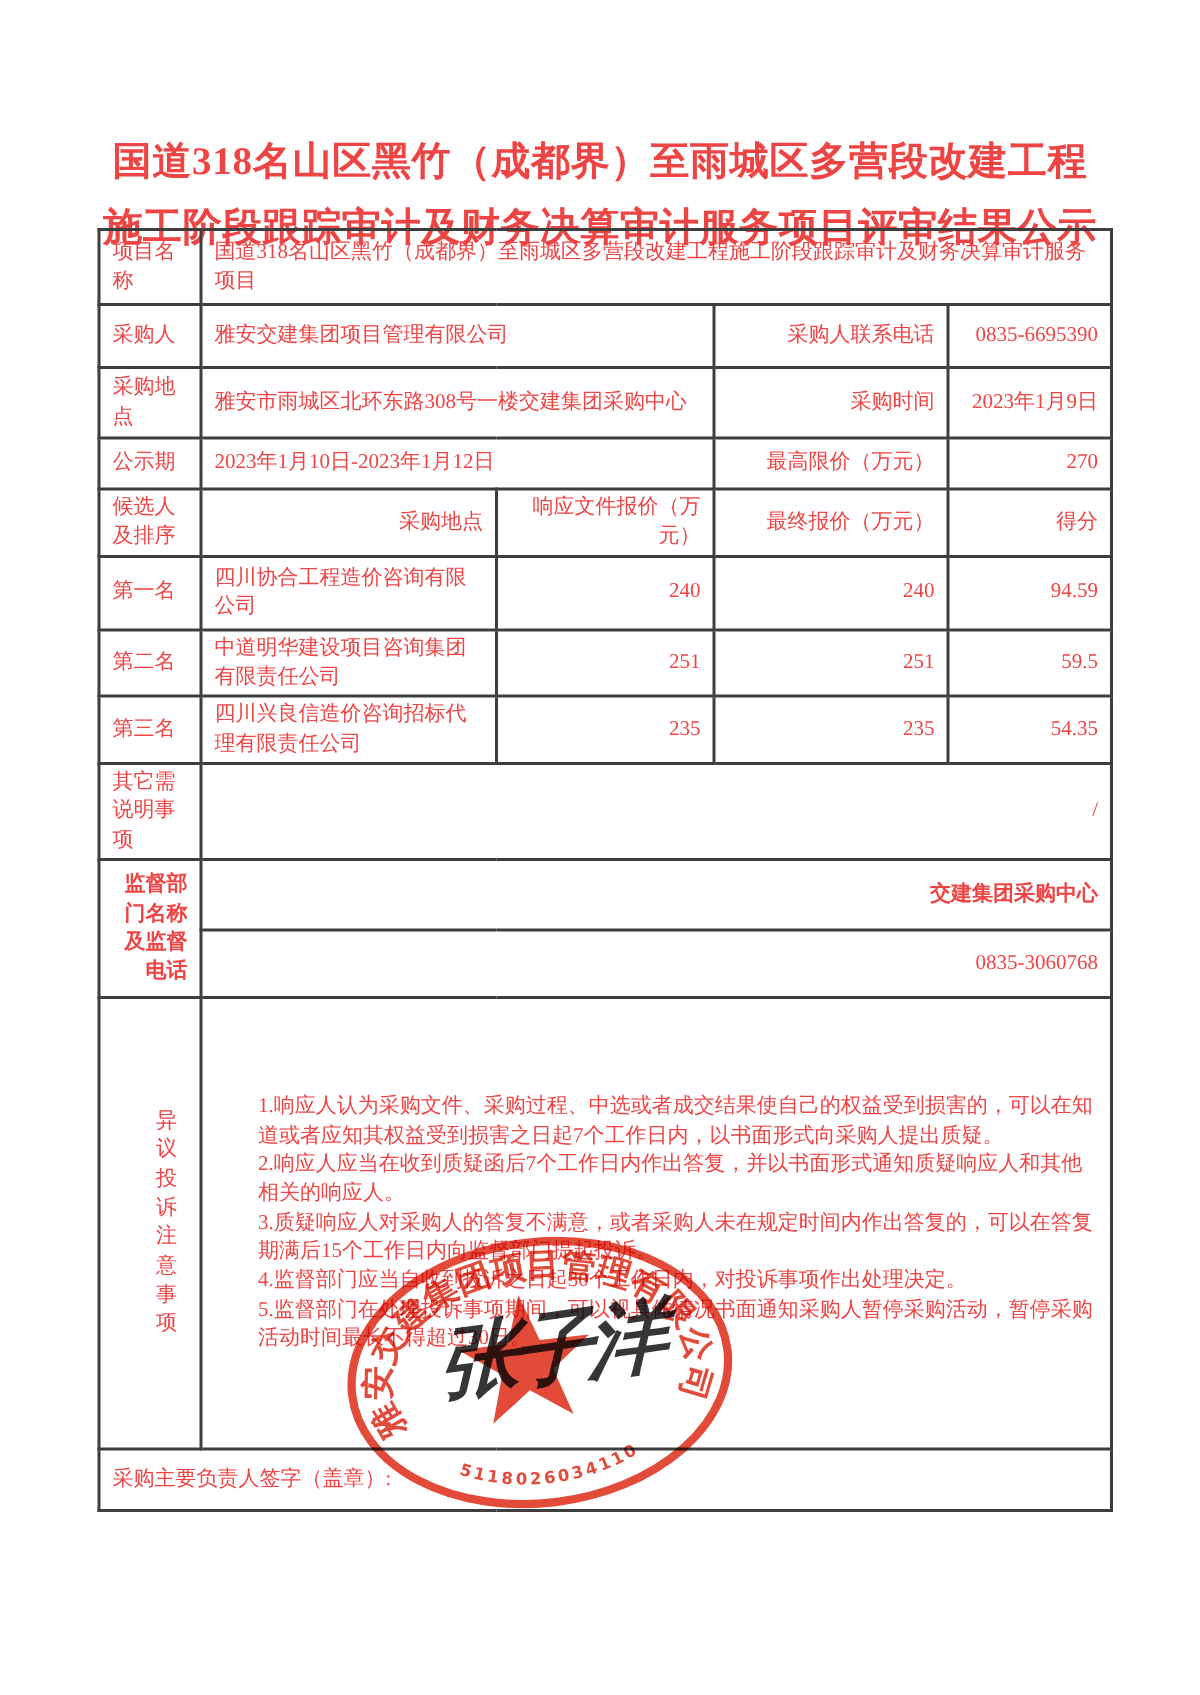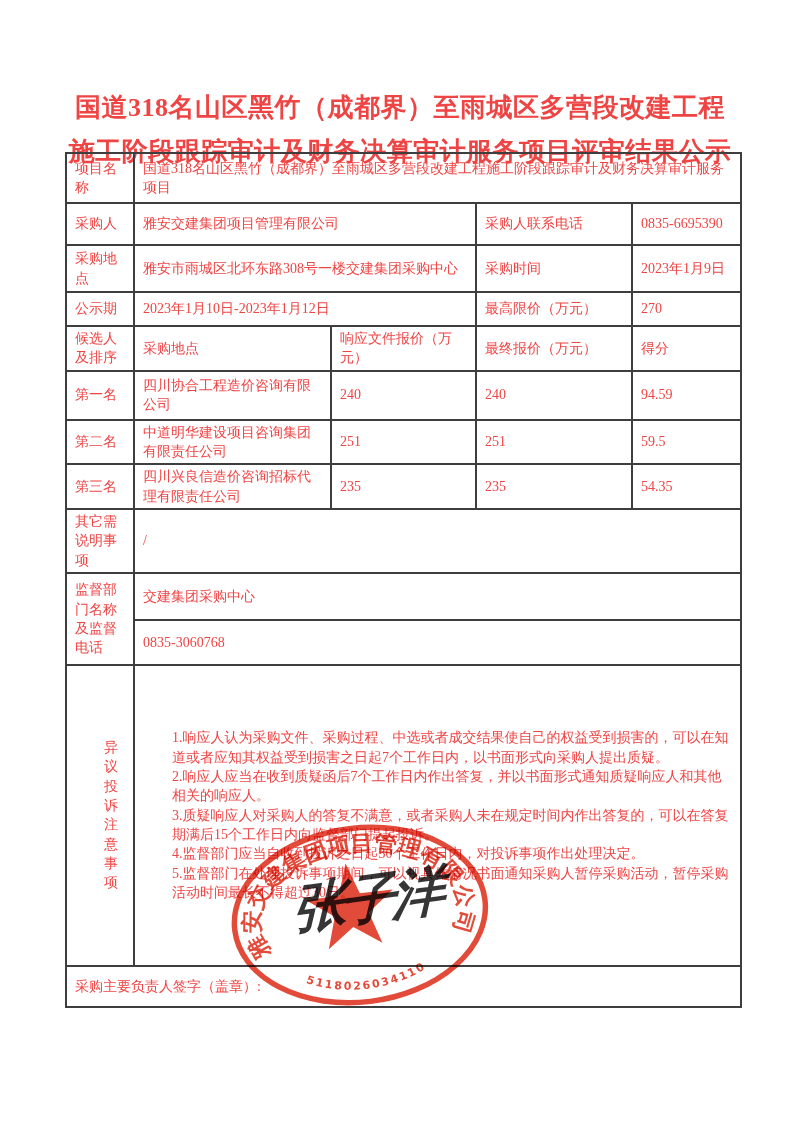--- a/index.html
+++ b/index.html
@@ -16,25 +16,25 @@
   table.doc-table{
     position:absolute;left:65px;top:152px;width:675px;
     border-collapse:collapse;table-layout:fixed;font-size:14px;
     color:#ef4444;
   }
   .doc-table td{
     border:2px solid #3e3e3e;padding:2px 8px;vertical-align:middle;
     line-height:1.38;word-break:break-all;
   }
   .lbl{padding:2px 3px 2px 6px;}
-  .c{text-align:left;}
+  .c{text-align:right;}
   .r1 td{height:44px;} .r2 td{height:36px;} .r3 td{height:41px;}
   .r4 td{height:28px;} .r5 td{height:32px;} .r6 td{height:43px;}
   .r7 td{height:31px;} .r8 td{height:33px;} .r9 td{height:36px;}
-  .r10a td{height:41px;} .r10b td{height:39px;}
+  .r10a td{height:41px;font-weight:bold;} .r10b td{height:39px;}
   .r11 td{height:295px;padding-left:37px;} .r12 td{height:35px;}
   .objection-cell{vertical-align:middle;}
   .objection-cell .item{margin:0;}
   .sign-cell{padding-left:8px;}
   .seal{
     position:absolute;left:224px;top:820px;width:272px;height:192px;
     z-index:2;mix-blend-mode:multiply;opacity:.92;
     transform:rotate(-7deg);
   }
   .signature{

